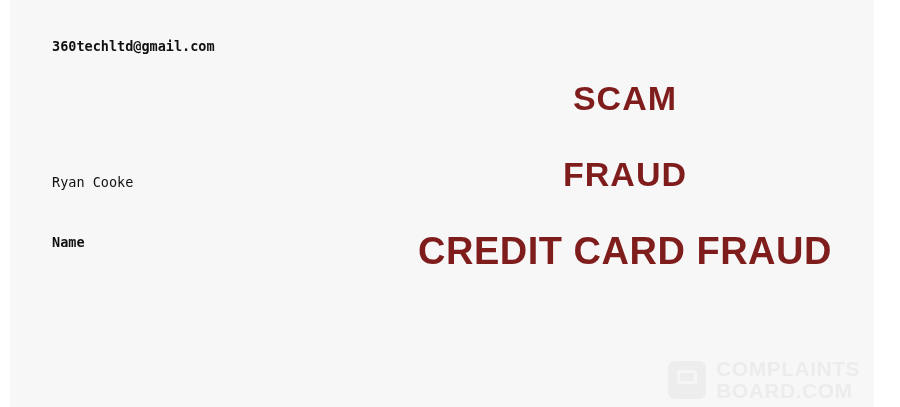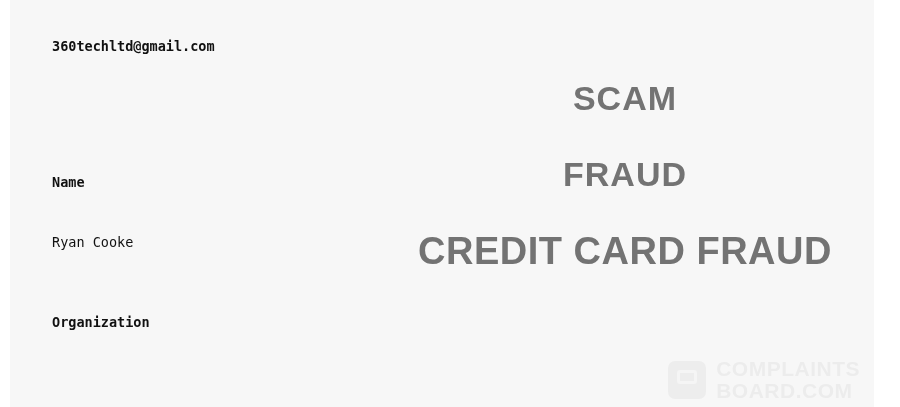--- a/index.html
+++ b/index.html
@@ -47,21 +47,21 @@
   .w-bold { font-weight: bold; }
   .w-plain { font-weight: normal; }
   .w-spacer { height: 16px; }
 
   #stamps {
     position: absolute;
     left: 390px;
     top: 78px;
     width: 470px;
     text-align: center;
-    color: #737373;
+    color: #7f1d1d;
     font-family: "Liberation Sans", sans-serif;
     font-weight: bold;
   }
   .stamp-1 {
     font-size: 34px;
     letter-spacing: 1px;
     line-height: 40px;
   }
   .stamp-2 {
     font-size: 34px;
@@ -124,24 +124,23 @@
 
 <div id="page">
 
   <div class="edge edge-left"></div>
   <div class="edge edge-right"></div>
 
   <div id="whois-block">
     <div class="w-line w-bold">360techltd@gmail.com</div>
     <div class="w-spacer"></div>
 
+    <div class="w-line w-plain">Ryan Cooke</div>
     <div class="w-line w-bold">Name</div>
-    <div class="w-line w-plain">Ryan Cooke</div>
 
-    <div class="w-line w-bold">Organization</div>
     
 
     
     
 
     
     
 
     
     

